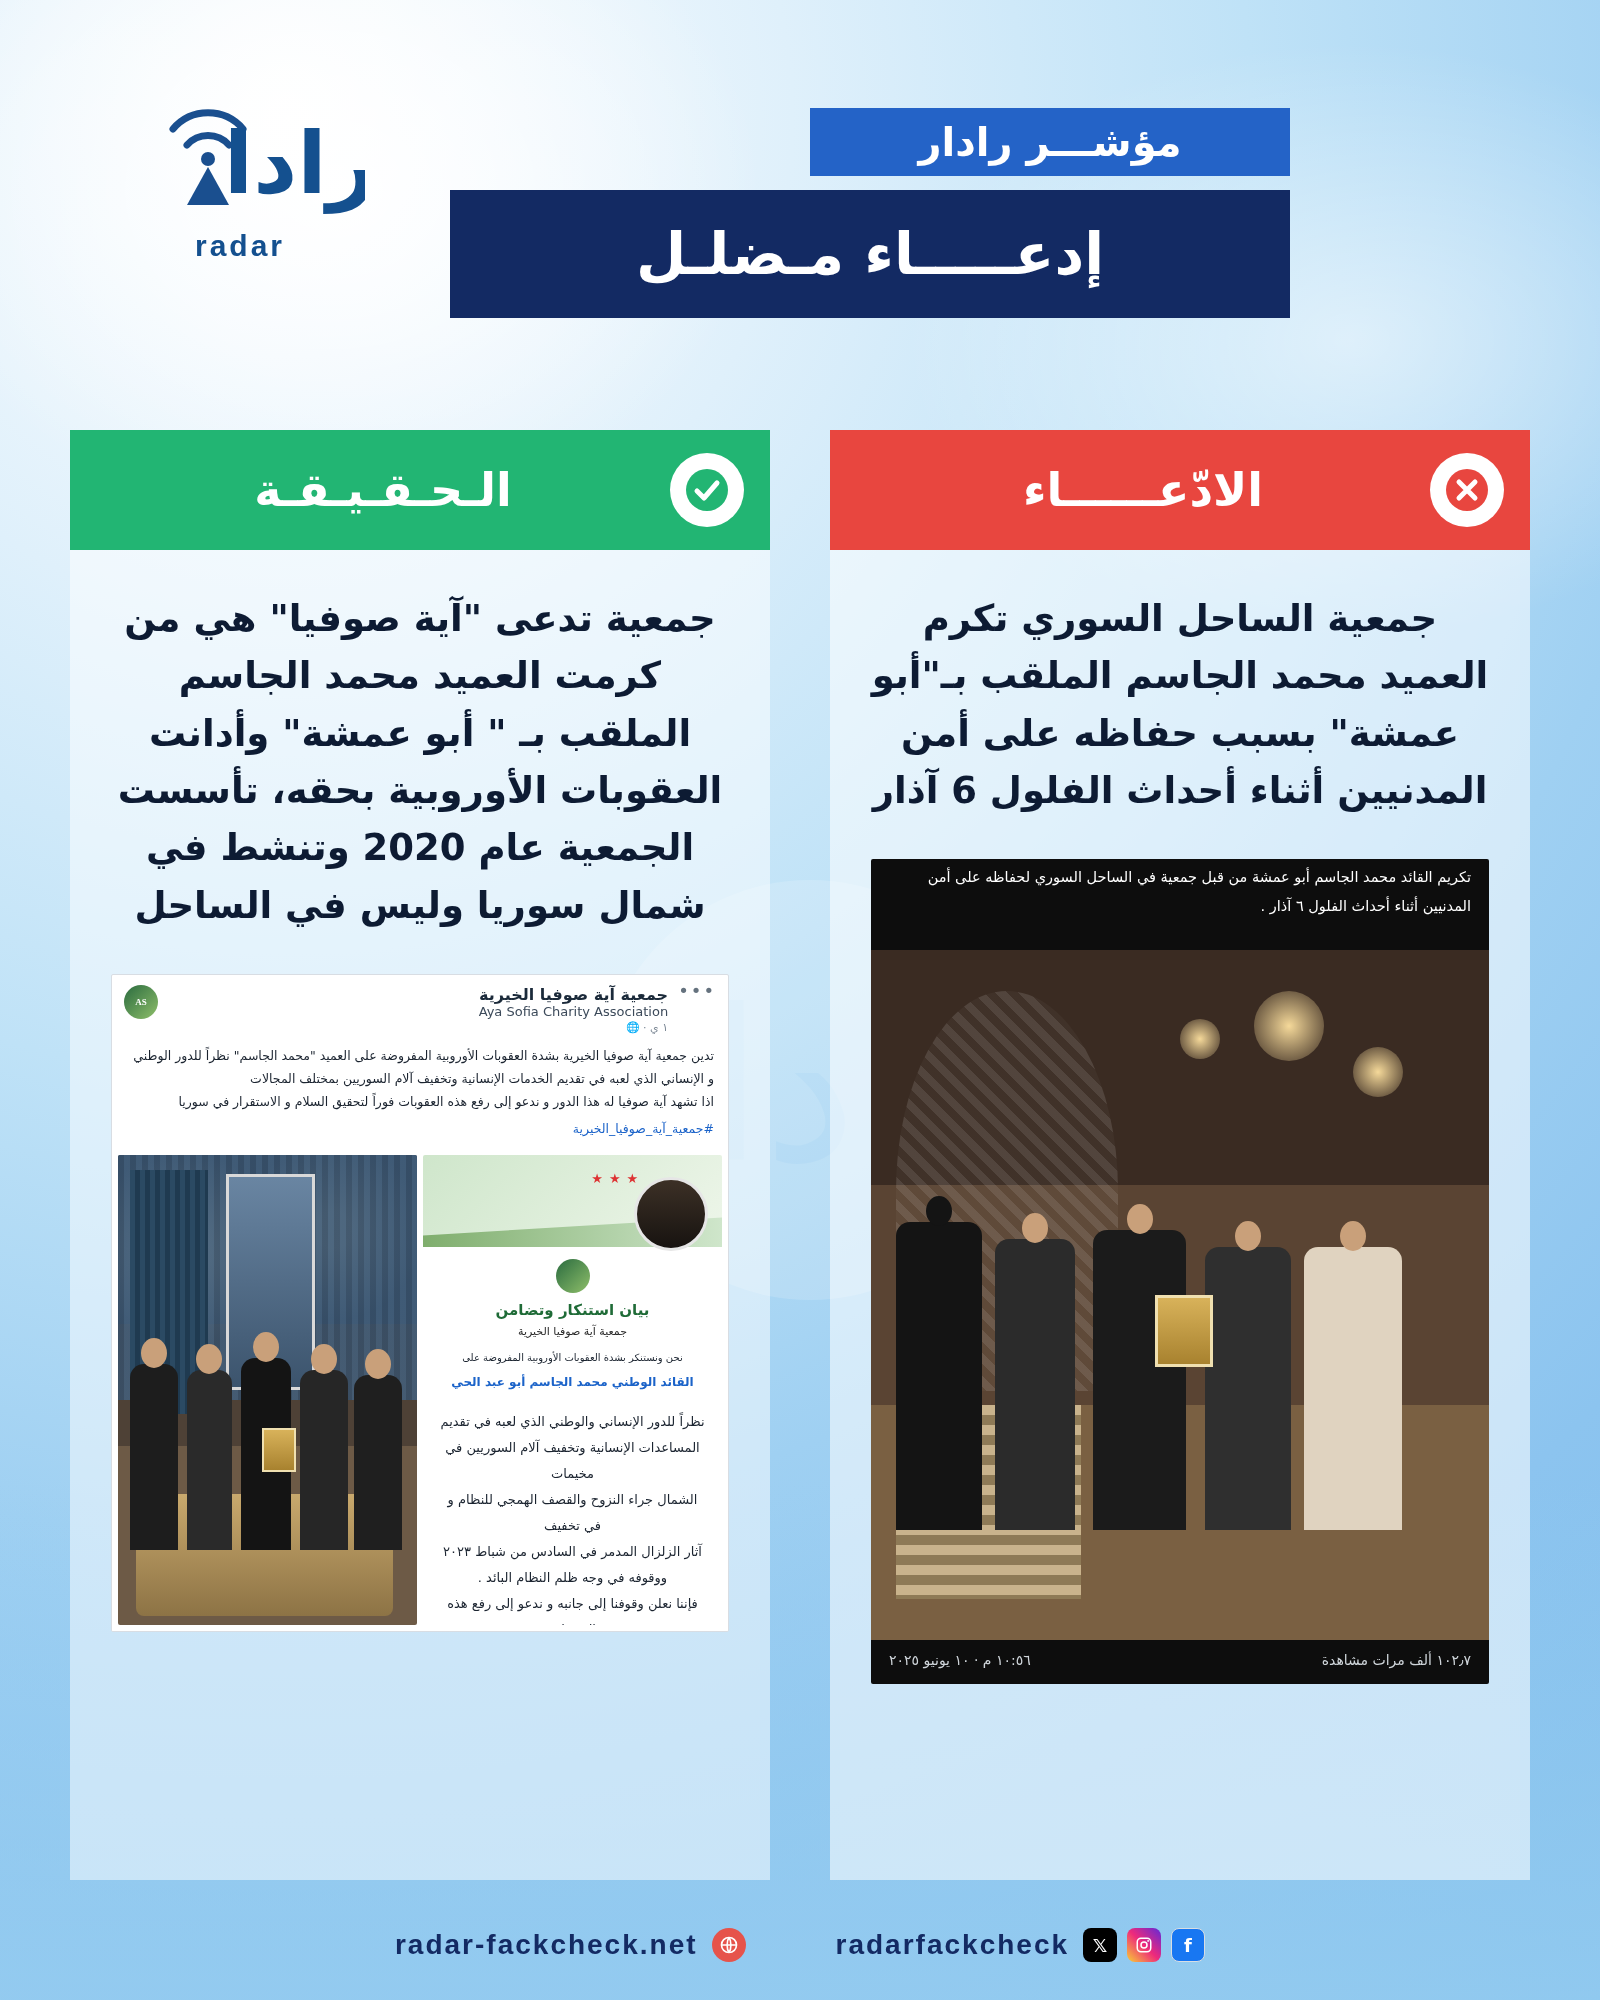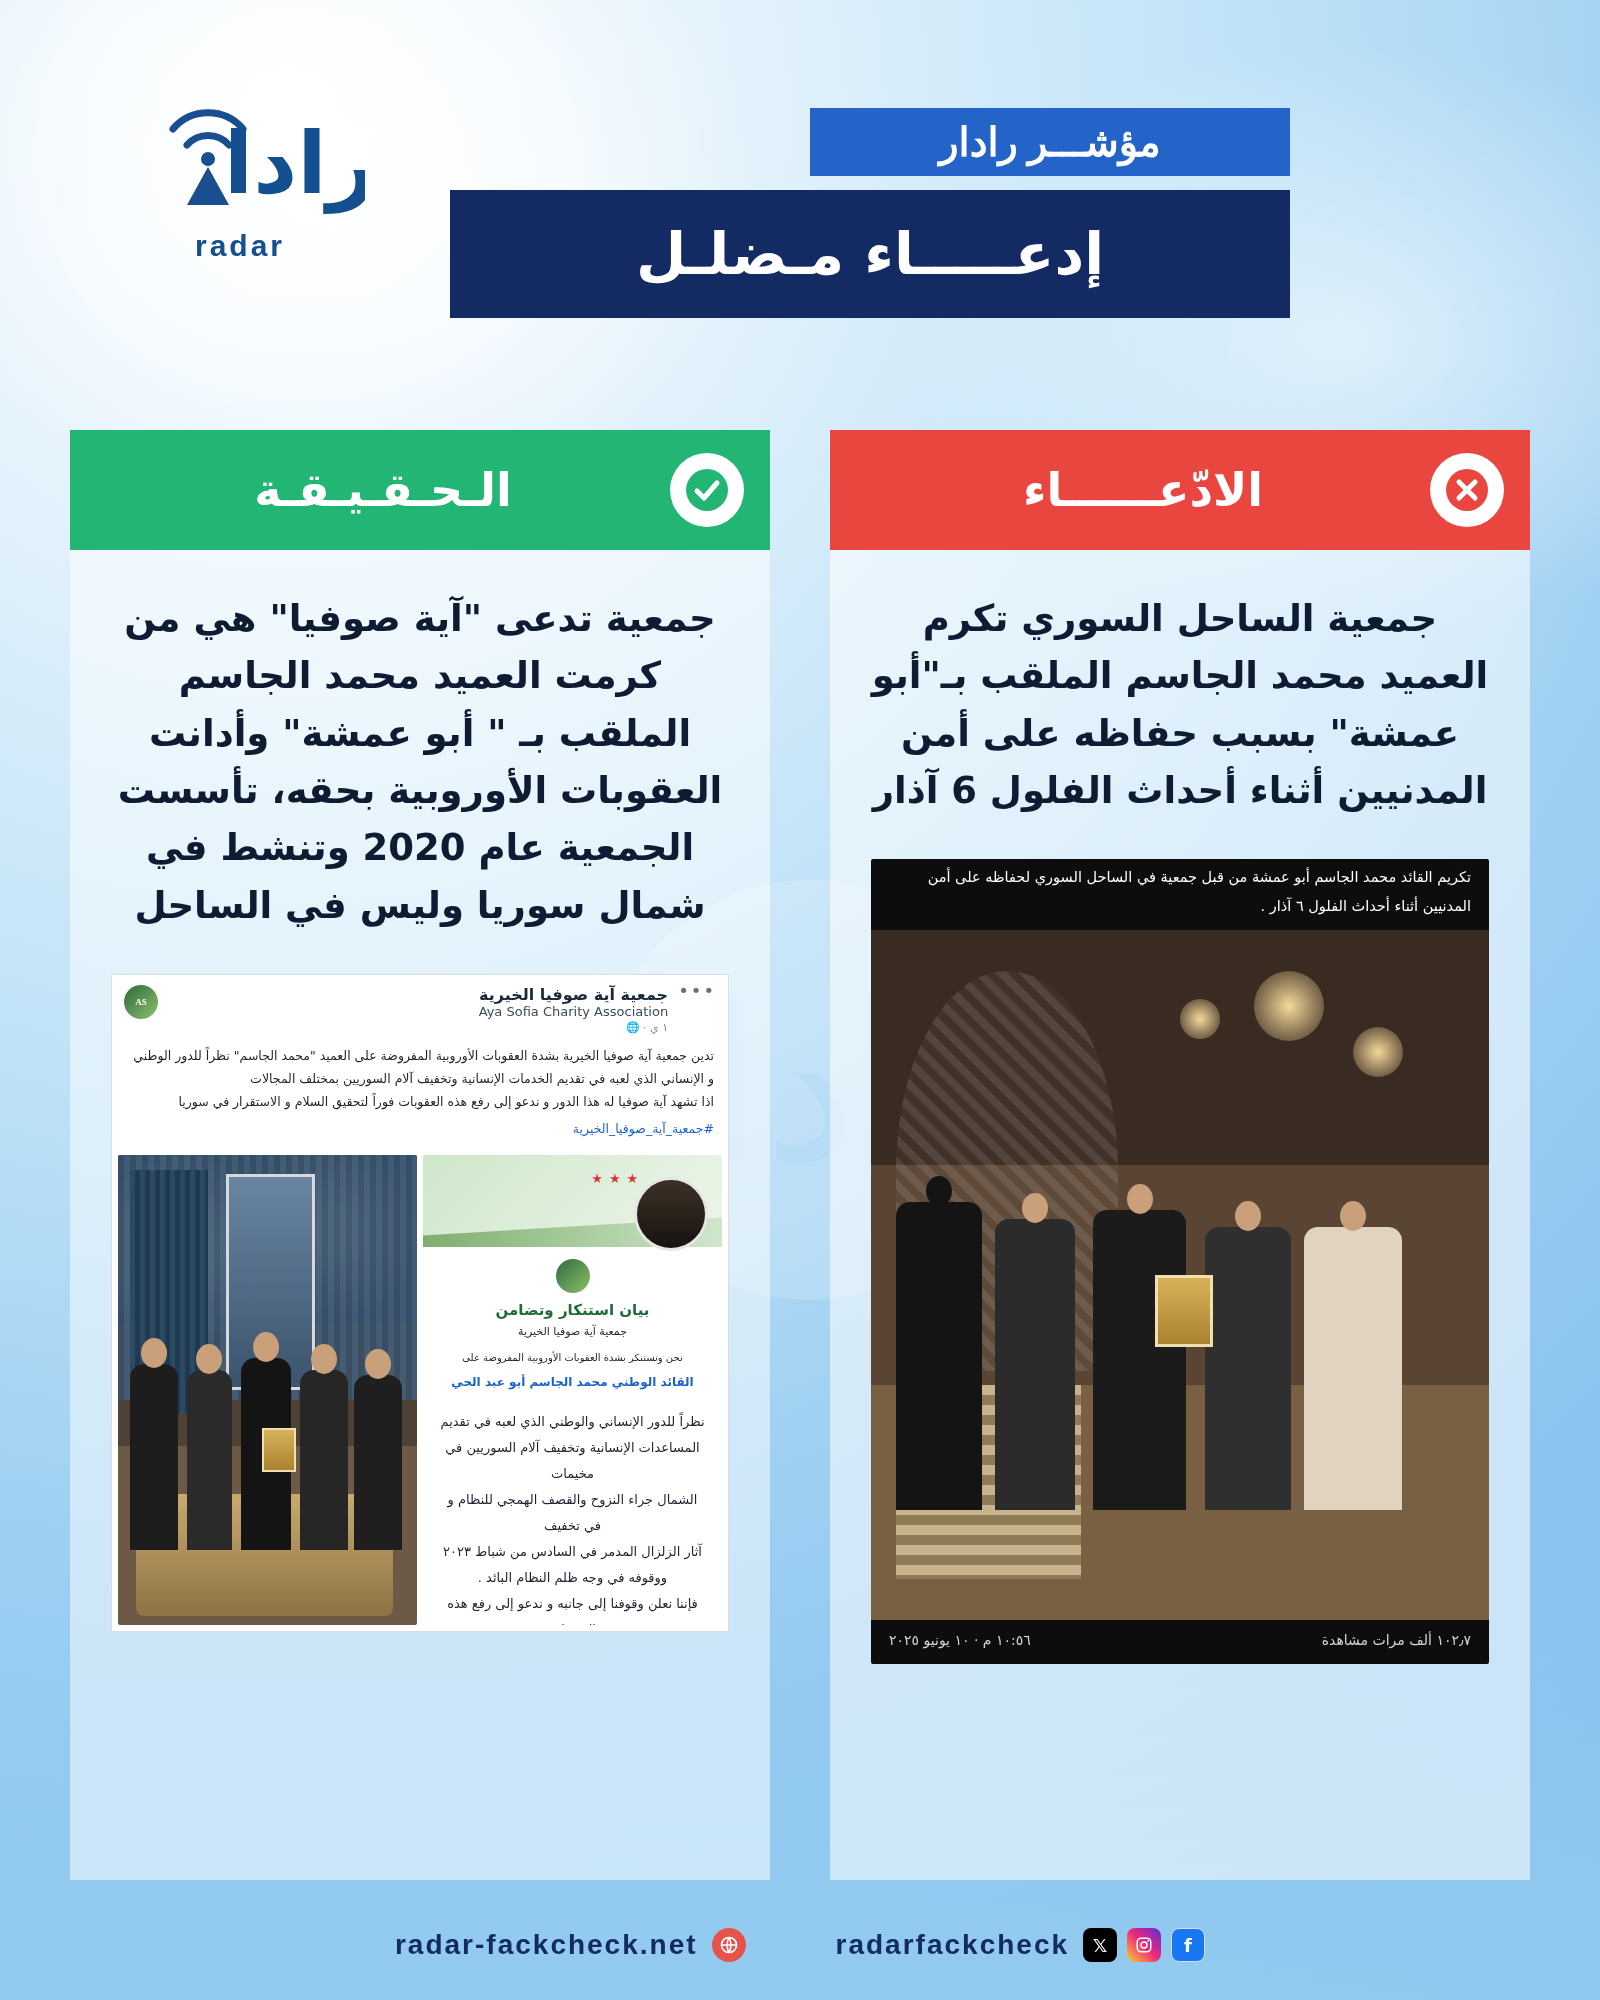--- a/index.html
+++ b/index.html
@@ -43,21 +43,21 @@
     margin-top: 4px; font-size: 30px; letter-spacing: 3px; color: #14508f;
     font-weight: 700; font-family: "Liberation Sans", sans-serif;
   }
 
   .title-blue {
     position: absolute; right: 310px; top: 108px;
     width: 480px; height: 68px; background: #2463c7;
     display: flex; align-items: center; justify-content: center;
   }
   .title-blue span {
-    color: #ffffff; font-size: 40px; font-weight: 700; letter-spacing: 4px; font-family: Liberation Serif, serif;
+    color: #ffffff; font-size: 40px; font-weight: 700; letter-spacing: 4px;
   }
   .title-navy {
     position: absolute; right: 310px; top: 190px;
     width: 840px; height: 128px; background: #132a63;
     display: flex; align-items: center; justify-content: center;
   }
   .title-navy span {
     color: #ffffff; font-size: 58px; font-weight: 700; letter-spacing: 8px;
   }
 
@@ -191,21 +191,21 @@
   
   .tw {
     width: 618px; margin: 0 auto; background: #0d0d0d; color: #fff;
     border-radius: 2px; overflow: hidden;
   }
   .tw-top { display: flex; align-items: center; justify-content: flex-end; padding: 14px 16px 6px 16px; }
   .tw-names { text-align: right; margin-left: 10px; }
   .tw-name { font-size: 17px; font-weight: 700; }
   .tw-handle { font-size: 13px; color: #9aa3ab; }
   .tw-av { width: 40px; height: 40px; border-radius: 50%; background: linear-gradient(135deg,#557,#224); flex: none; }
-  .tw-body { padding: 4px 18px 10px 18px; text-align: right; font-size: 14.5px; line-height: 1.95; }
+  .tw-body { padding: 4px 18px 30px 18px; text-align: right; font-size: 14.5px; line-height: 1.95; }
   .tw-photo { position: relative; width: 100%; height: 690px; overflow: hidden;
     background: linear-gradient(to bottom,#3a2b22 0 34%, #5a4433 34% 66%, #7a6042 66% 100%); }
   .tw-photo .lamp { position: absolute; border-radius: 50%;
     background: radial-gradient(circle, rgba(255,226,160,.95), rgba(255,200,120,0)); }
   .tw-photo .arch {
     position: absolute; left: 4%; top: 6%; width: 36%; height: 58%;
     background: repeating-linear-gradient(45deg, rgba(255,255,255,.12) 0 8px, rgba(255,255,255,.03) 8px 16px);
     border-radius: 50% 50% 0 0;
   }
   .tw-photo .stair {

